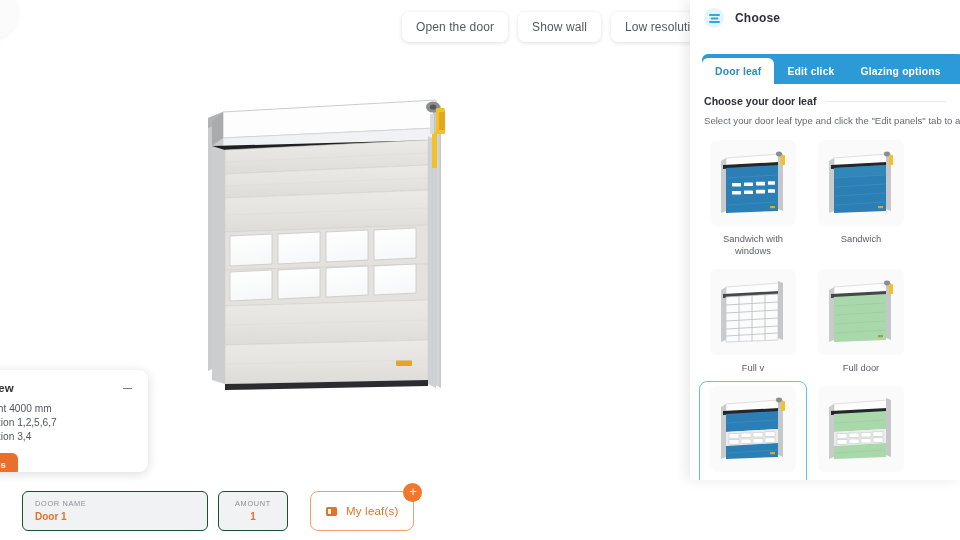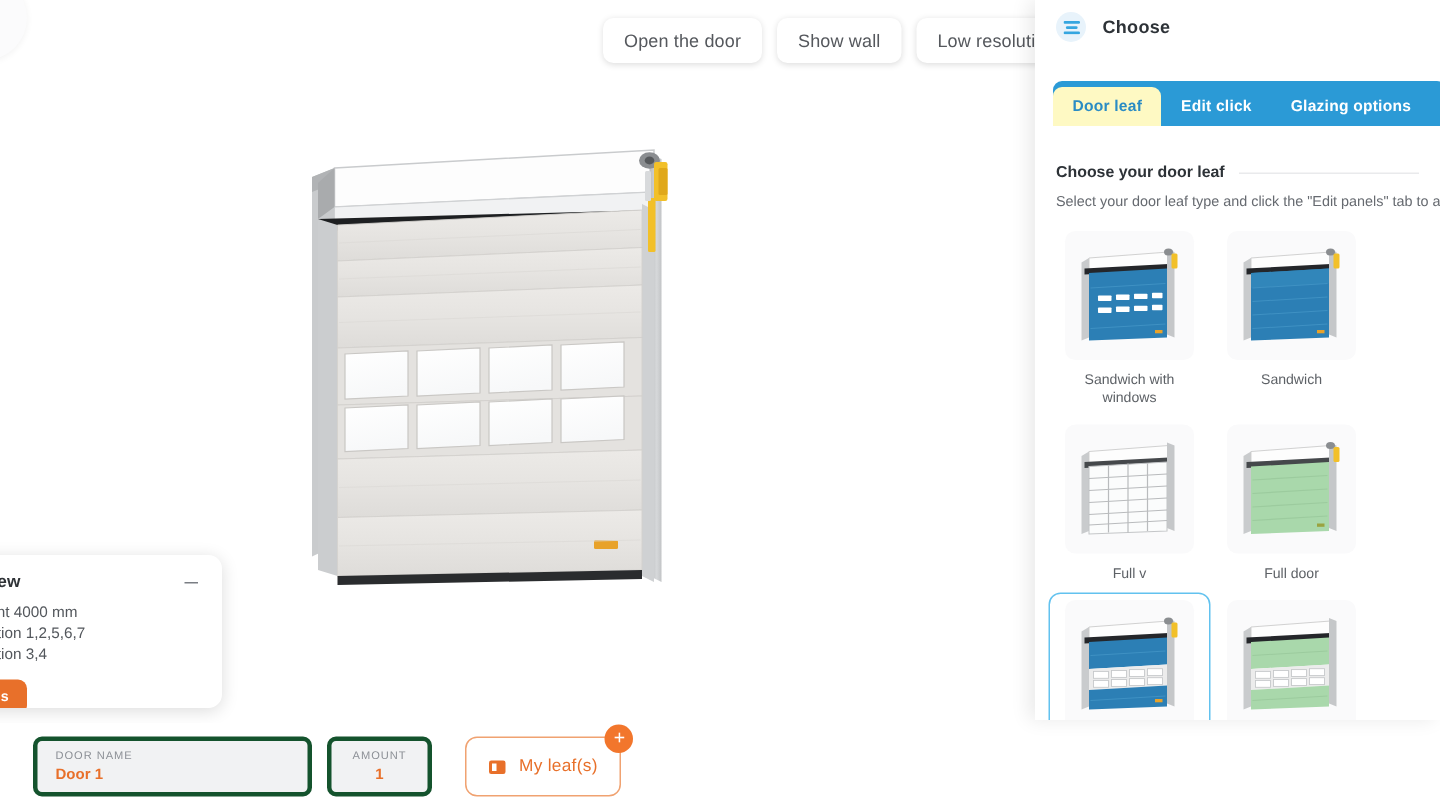--- a/index.html
+++ b/index.html
@@ -63,21 +63,21 @@
     font-size: 9.5px; font-weight: bold; padding: 6px 12px; cursor: pointer; white-space: nowrap;
   }
 
   
   .bottom-bar {
     position: absolute; left: 0; bottom: 0; width: 690px; height: 58px;
     display: flex; align-items: center; gap: 10px; padding-left: 22px;
     background: #ffffff;
   }
   .field {
-    background: #f1f2f3; border-radius: 6px; border: 3px solid #14532d;
+    background: #f1f2f3; border-radius: 6px; border: 1px solid #14532d;
     height: 40px; display: flex; flex-direction: column; justify-content: center;
     padding: 0 12px;
   }
   .field.name { width: 186px; align-items: flex-start; }
   .field.amount { width: 70px; align-items: center; padding: 0 6px; }
   .field-label { font-size: 7.4px; color: #8b8f95; letter-spacing: .65px; line-height: 10px; }
   .field-value { font-size: 10px; font-weight: bold; color: #e8702a; line-height: 15px; text-align: right; }
   .field.amount .field-value { color: #e8702a; }
   .mydoors {
     position: relative; margin-left: 12px;
@@ -120,24 +120,24 @@
   .tabs {
     background: #2b9ad6; border-top-left-radius: 6px; border-top-right-radius: 6px;
     height: 30px; display: flex; align-items: flex-end; padding-left: 0; padding-top: 4px;
     position: relative; width: 262px;
   }
   .tab {
     height: 26px; display: flex; align-items: center; padding: 0 13px;
     font-size: 10.4px; font-weight: bold; letter-spacing: .15px; color: #ffffff;
     border-top-left-radius: 6px; border-top-right-radius: 6px; cursor: pointer; white-space: nowrap;
   }
-  .tab.active { background: #fef9c3; color: #2a8cc4; }
+  .tab.active { background: #ffffff; color: #2a8cc4; }
 
   .section-head {
-    margin-top: 25px; padding: 0 14px 0 14px; display: flex; align-items: center; gap: 10px;
+    margin-top: 11px; padding: 0 14px 0 14px; display: flex; align-items: center; gap: 10px;
   }
   .section-title { font-size: 10.6px; font-weight: bold; color: #2d3237; white-space: nowrap; }
   .section-rule { flex: 1; height: 1px; background: #e9eaec; }
   .section-sub {
     margin-top: 7px; padding: 0 0 0 14px; font-size: 9.6px; color: #666a70;
     white-space: nowrap; overflow: hidden; line-height: 13px;
   }
 
   .card-grid {
     margin-top: 8px; padding-left: 9px;

